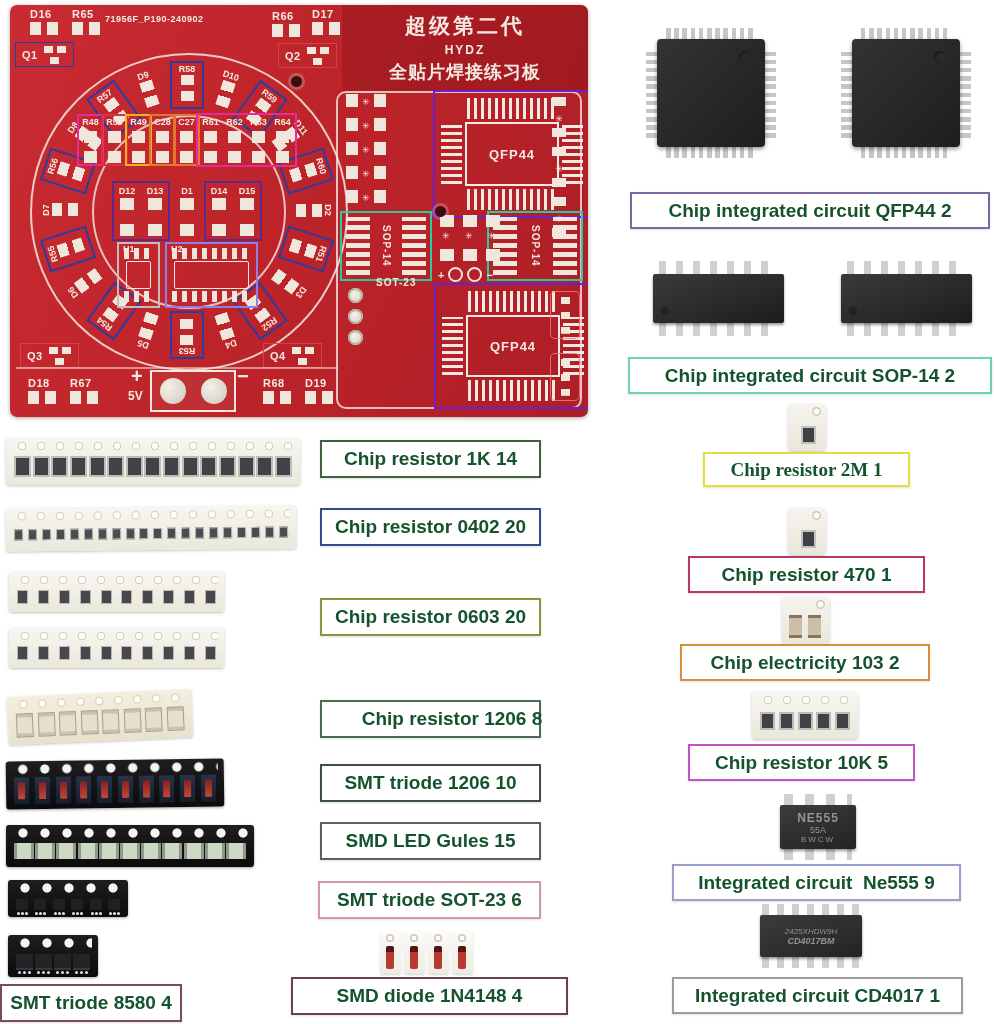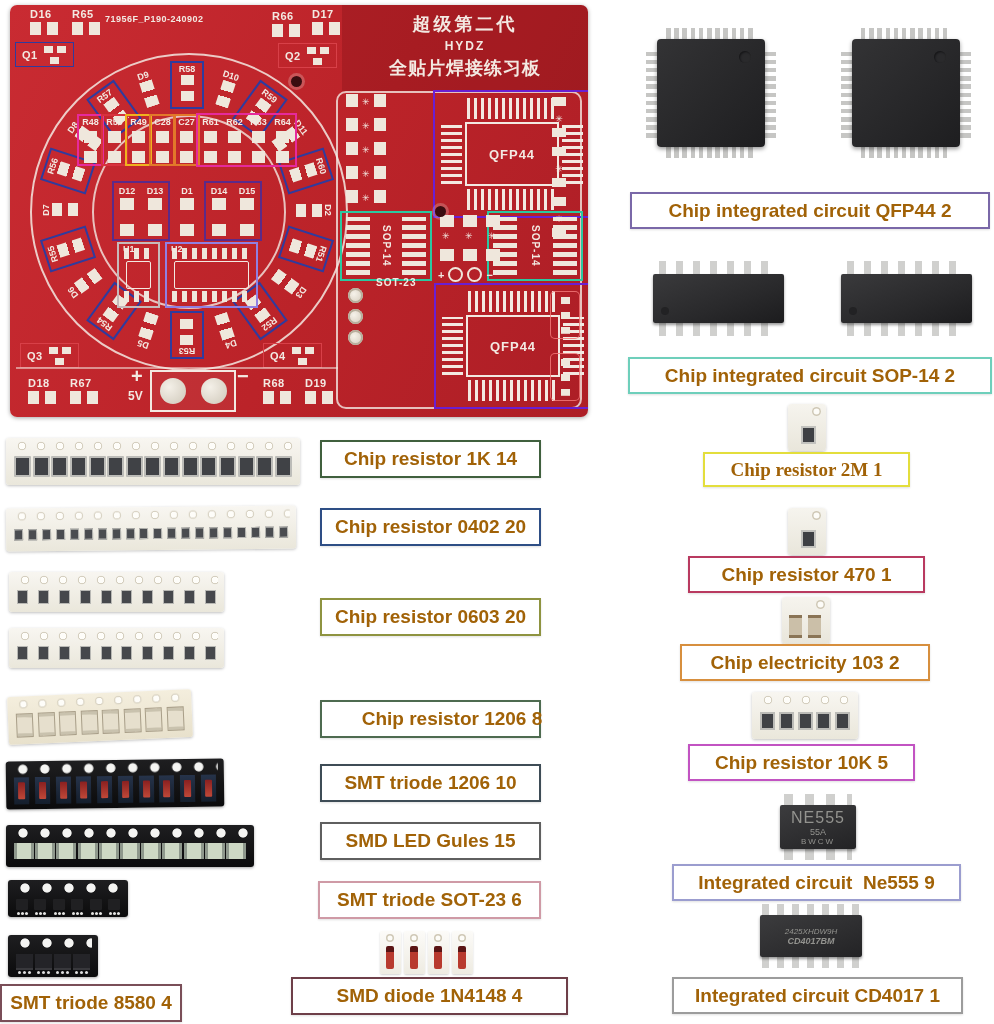--- a/index.html
+++ b/index.html
@@ -9,21 +9,21 @@
   html,body{margin:0;padding:0;background:#fff;}
   .canvas{position:relative;width:994px;height:1024px;background:#fff;
     font-family:"Liberation Sans",sans-serif;overflow:hidden;}
 
   
   .pcb{position:absolute;left:10px;top:5px;width:578px;height:412px;border-radius:7px;
     background:linear-gradient(115deg,#c92b32 0%,#bb2329 55%,#ad1e26 100%);
     box-shadow:0 1px 4px rgba(0,0,0,.35);overflow:hidden;}
   .pcb-header{position:absolute;left:332px;top:0;width:246px;height:86px;
     background:rgba(80,0,6,.18);text-align:center;color:var(--silk);padding-top:7px;box-sizing:border-box;}
-  .pcb-h1{font-size:18px;font-weight:bold;letter-spacing:3px;}
+  .pcb-h1{font-size:21px;font-weight:bold;letter-spacing:3px;}
   .pcb-h2{font-size:12px;font-weight:bold;letter-spacing:2px;margin-top:3px;}
   .pcb-h3{font-size:18px;font-weight:bold;letter-spacing:1px;margin-top:3px;}
   .serial{position:absolute;left:95px;top:9px;font-size:9px;font-weight:bold;color:var(--silk);letter-spacing:.5px;}
   .ring-outer{position:absolute;left:20px;top:48px;width:314px;height:314px;border:2px solid rgba(243,233,226,.85);border-radius:50%;}
   .ring-inner{position:absolute;left:82px;top:110px;width:190px;height:190px;border:2px solid rgba(243,233,226,.8);border-radius:50%;}
   .ring-host{position:absolute;inset:0;}
   .ringcomp{position:absolute;width:28px;height:42px;display:flex;flex-direction:column;align-items:center;}
   .ring-res{outline:2px solid #2f3b9e;outline-offset:1px;}
   .ring-pads{width:13px;height:26px;margin-top:1px;background:repeating-linear-gradient(0deg,var(--pad) 0 10px,rgba(0,0,0,0) 10px 16px);}
   .mc-label{font-size:9px;font-weight:bold;color:var(--silk);white-space:nowrap;}
@@ -80,21 +80,21 @@
   .rpad{width:15px;height:15px;border-radius:50%;background:radial-gradient(circle at 40% 40%,#f6f2ea,#cfc6b6);box-shadow:inset 0 0 0 2px #b8ae9c;}
   .pwr{position:absolute;left:140px;top:365px;width:82px;height:38px;border:2px solid var(--silk);
     display:flex;align-items:center;justify-content:space-around;background:rgba(255,255,255,.05);}
   .pwr-circle{width:26px;height:26px;border-radius:50%;background:radial-gradient(circle at 35% 35%,#f4f0e8,#cfc8ba);}
   .silk-big{position:absolute;font-size:20px;font-weight:bold;color:var(--silk);}
   .silk-sm{position:absolute;font-size:12px;font-weight:bold;color:var(--silk);}
   .hole{position:absolute;width:11px;height:11px;border-radius:50%;background:#3a0d10;box-shadow:0 0 0 3px rgba(240,230,222,.25);}
 
   
   .label-box{position:absolute;background:#fff;border:2px solid #999;display:flex;align-items:center;justify-content:center;
-    font-weight:bold;font-size:19px;color:#a16207;white-space:pre;box-shadow:0 1px 2px rgba(0,0,0,.12);box-sizing:border-box;}
+    font-weight:bold;font-size:19px;color:#14532d;white-space:pre;box-shadow:0 1px 2px rgba(0,0,0,.12);box-sizing:border-box;}
 
   
   .strip{position:absolute;border-radius:3px;}
   .tape-white{background:linear-gradient(180deg,#f8f6f1,#eae7db);box-shadow:0 1px 3px rgba(0,0,0,.25);}
   .tape-cream{background:linear-gradient(180deg,#f4eedd,#e8e1cc);box-shadow:0 1px 3px rgba(0,0,0,.25);}
   .tape-black{background:linear-gradient(180deg,#1e1e20,#0b0b0c);box-shadow:0 1px 3px rgba(0,0,0,.35);}
   .tape-holes{position:absolute;left:10px;right:6px;top:2px;height:12px;background-repeat:repeat-x;}
   .holes-light{background-image:radial-gradient(circle 4.5px at 6px 6px,#fefdf9 3.2px,#cdc6b4 3.6px,rgba(0,0,0,0) 4.6px);background-size:19px 12px;}
   .holes-white{background-image:radial-gradient(circle 5px at 7px 6px,#f4f4f2 4.2px,rgba(0,0,0,0) 5px);background-size:22px 12px;}
   .comps{position:absolute;left:8px;right:8px;top:15px;bottom:5px;display:flex;justify-content:space-between;align-items:center;}
@@ -133,21 +133,21 @@
   .sp-t{top:9px;}.sp-b{bottom:9px;}
   .sp-body{position:absolute;left:8px;right:8px;top:22px;bottom:22px;background:linear-gradient(160deg,#3a3a3c 0%,#29292b 60%,#1c1c1e 100%);border-radius:2px;box-shadow:0 2px 3px rgba(0,0,0,.4);}
   .sp-body::after{content:"";position:absolute;left:8px;bottom:8px;width:8px;height:8px;border-radius:50%;background:#222224;}
   .soic-photo{position:absolute;}
   .sc-pins{position:absolute;background:repeating-linear-gradient(90deg,#d0d0ce 0 9px,rgba(0,0,0,0) 9px 21px);height:15px;left:16px;right:16px;}
   .sc-pins16{position:absolute;background:repeating-linear-gradient(90deg,#d0d0ce 0 7px,rgba(0,0,0,0) 7px 15px);height:15px;left:10px;right:10px;}
   .sc-t{top:8px;}.sc-b{bottom:8px;}
   .sc-body{position:absolute;left:12px;right:12px;top:19px;bottom:19px;background:linear-gradient(160deg,#3c3c3e,#232325);border-radius:2px;
     display:flex;flex-direction:column;align-items:center;justify-content:center;color:#93938f;box-shadow:0 2px 3px rgba(0,0,0,.4);}
   .sc-body16{left:8px;right:8px;}
-  .sc-line1{font-size:16px;font-weight:normal;letter-spacing:1px;}
+  .sc-line1{font-size:12px;font-weight:bold;letter-spacing:1px;}
   .sc-line2{font-size:9px;}
   .sc-line3{font-size:8px;letter-spacing:2px;}
   .sc16-l1{font-size:8px;font-style:italic;}
   .sc16-l2{font-size:9px;font-weight:bold;font-style:italic;}
 </style>
 </head>
 <body>
 
 <div class="canvas">
 

